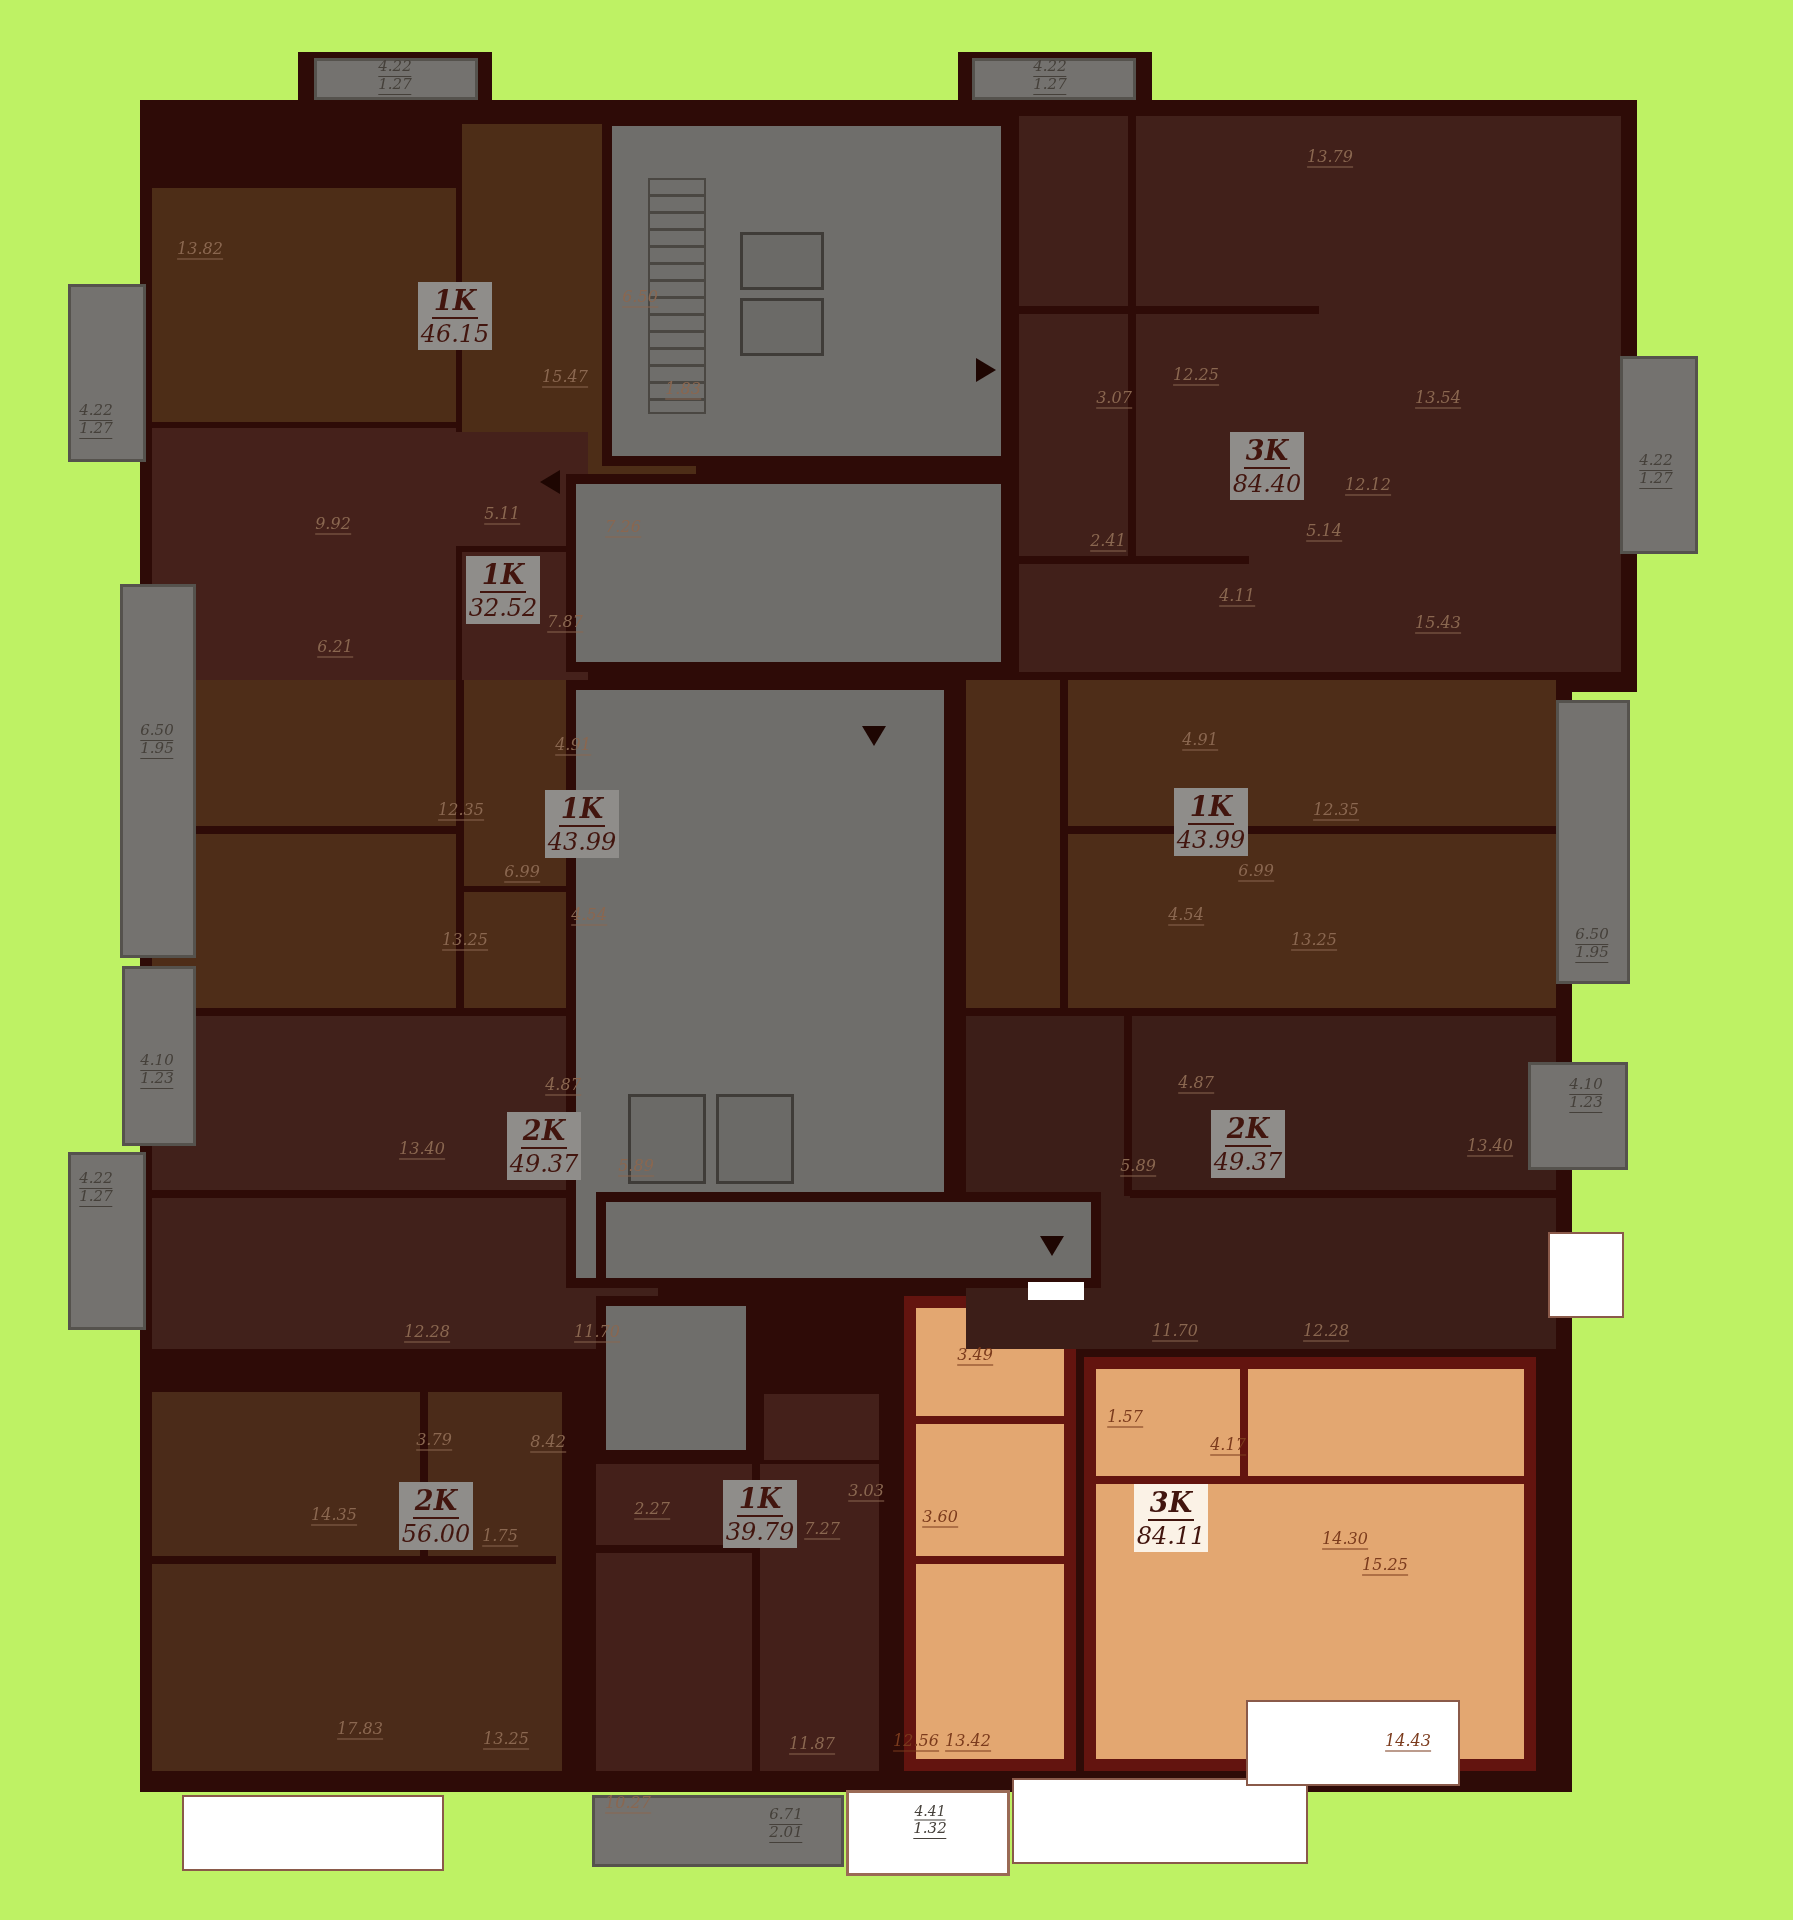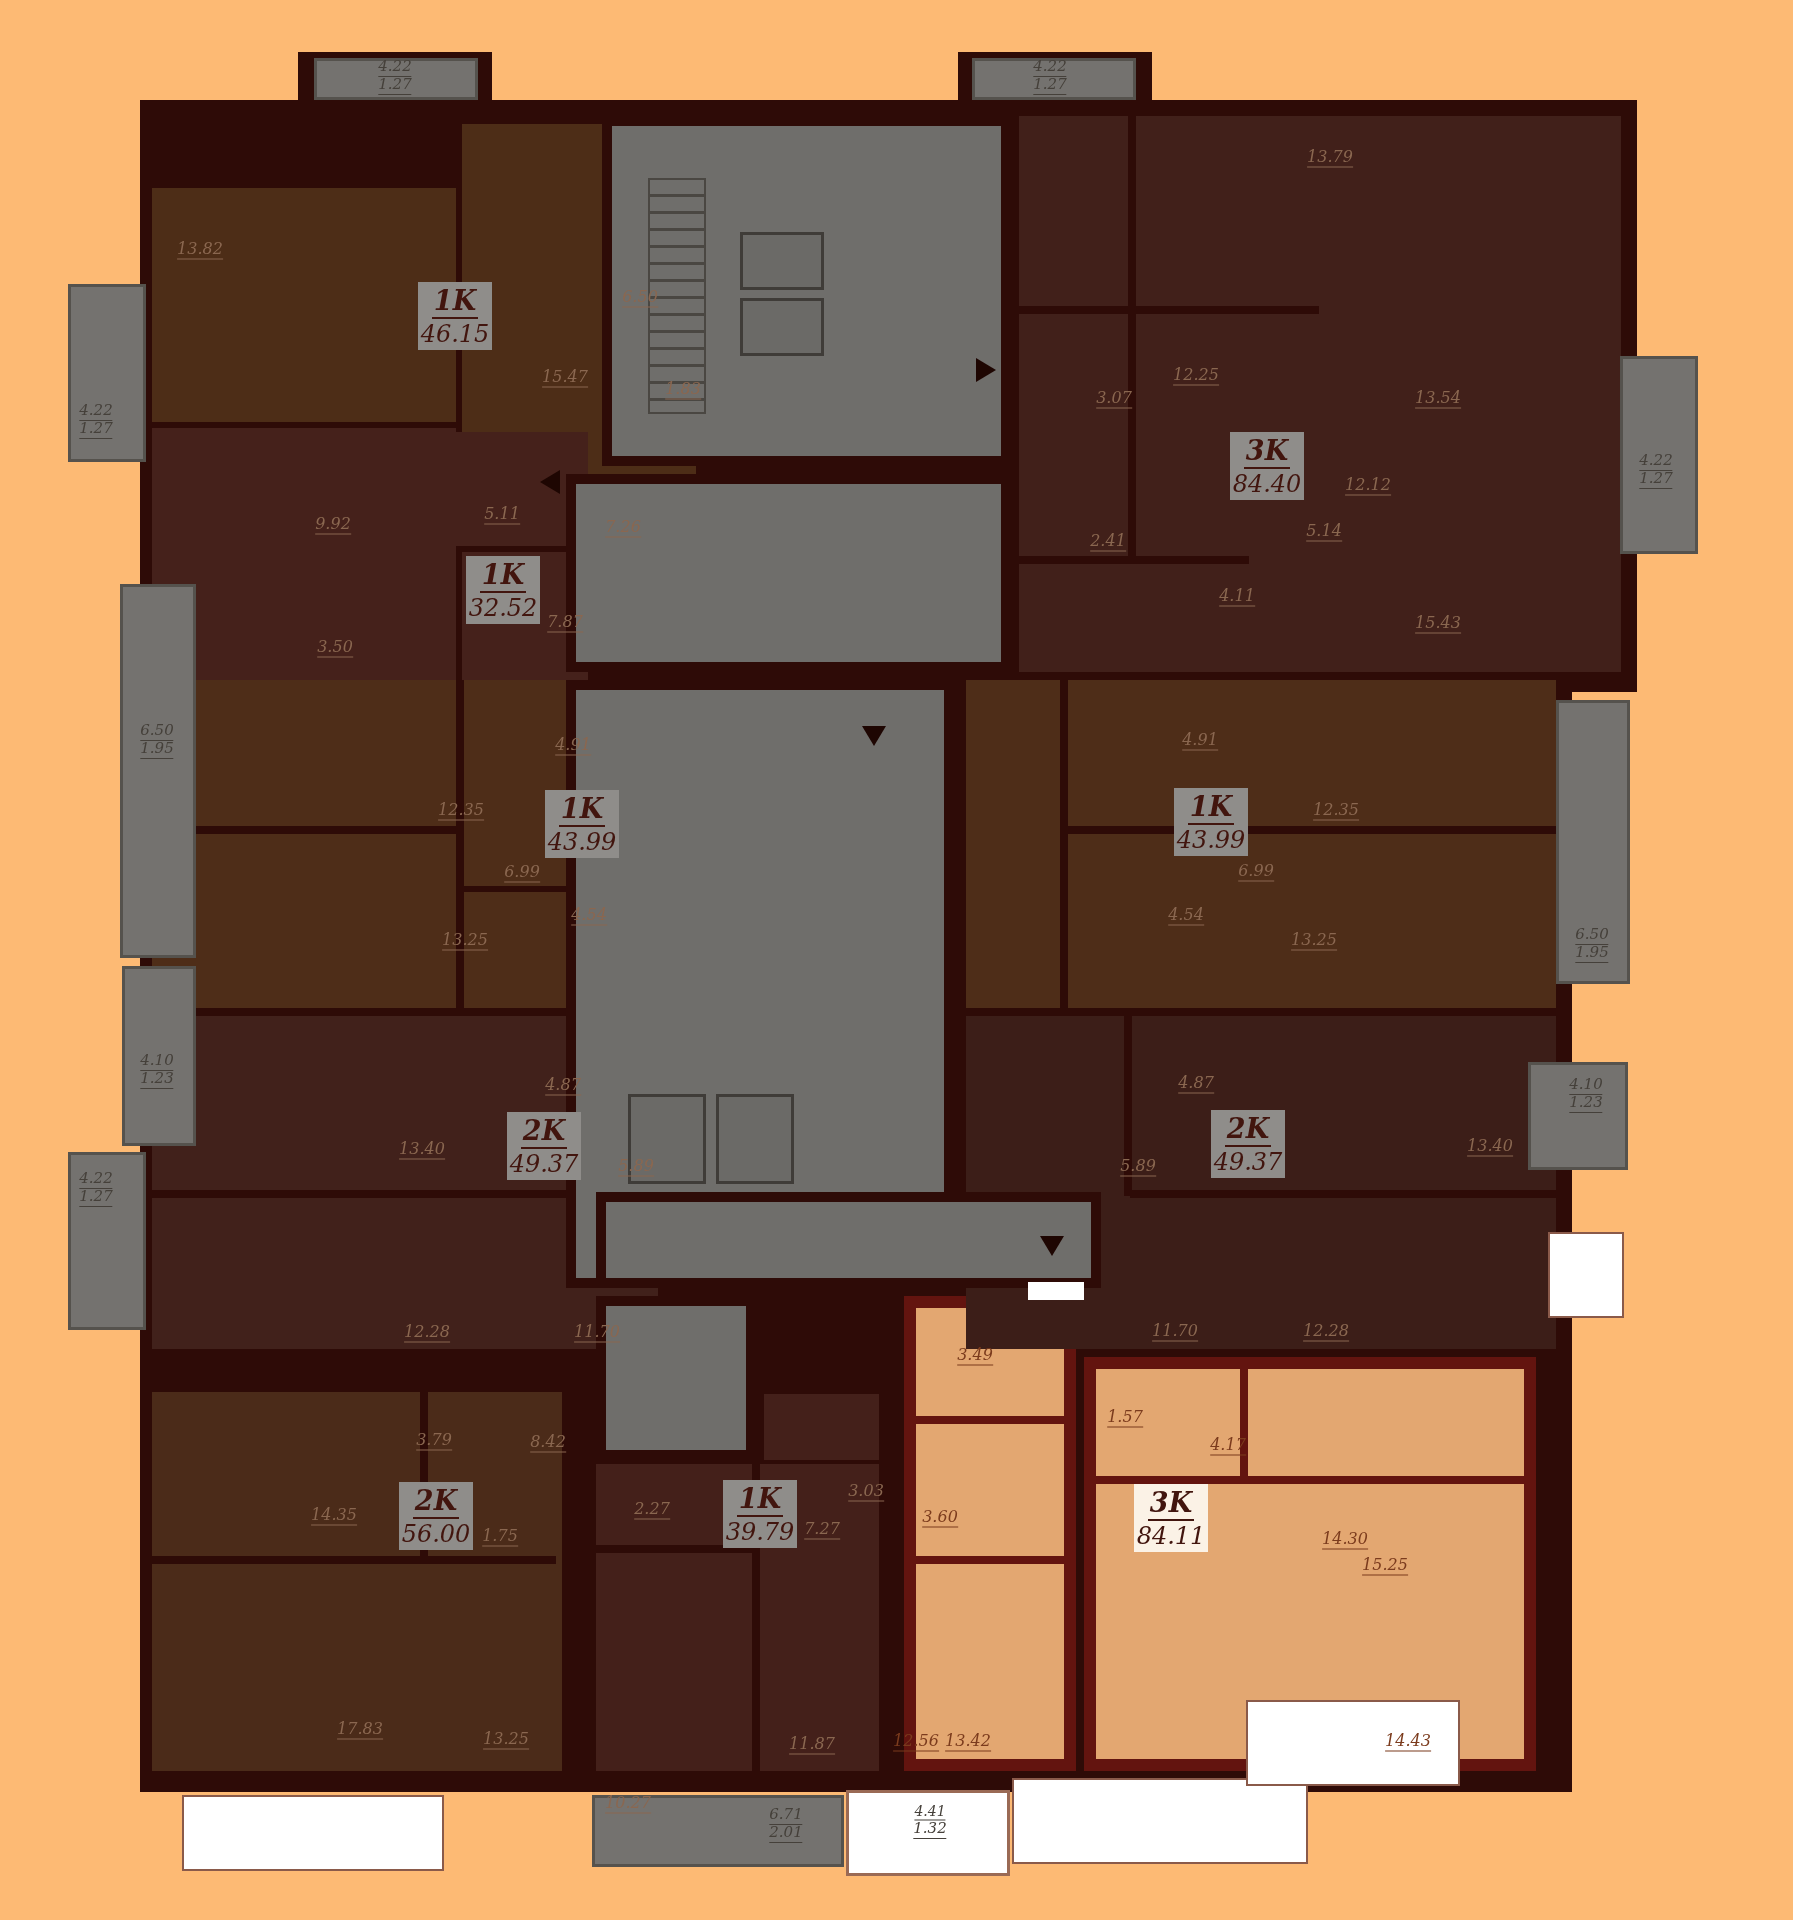--- a/index.html
+++ b/index.html
@@ -1,16 +1,16 @@
 <!DOCTYPE html>
 <html><head>
 <meta charset="utf-8">
 <style>
   html,body{margin:0;padding:0;background:#ffffff;}
-  #stage{position:relative;width:1793px;height:1920px;background:#fdba74;overflow:hidden;
+  #stage{position:relative;width:1793px;height:1920px;background:#bef264;overflow:hidden;
          font-family:"DejaVu Serif","Liberation Serif",serif;}
   .wall-base{background:#2e0b07;}
   .apt{position:absolute;}
   .apt.selected{border:12px solid #63140f;box-sizing:border-box;}
   .core{position:absolute;background:#6f6e6b;border:10px solid #2e0b07;box-sizing:border-box;}
   .stairs{position:absolute;background:repeating-linear-gradient(to bottom,#6f6e6b 0 14px,#4a4742 14px 17px);
           border:2px solid #4a4742;box-sizing:border-box;}
   .lift{position:absolute;background:#6b6a67;border:3px solid #3f3c38;box-sizing:border-box;}
   .innerwall{position:absolute;background:#2e0b07;}
   .selwall{position:absolute;background:#63140f;}
@@ -123,21 +123,21 @@
     <span class="dim" style="left: 200px; top: 250px; color: rgb(138, 103, 80);">13.82</span>
     <span class="dim" style="left: 565px; top: 378px; color: rgb(138, 103, 80);">15.47</span>
     <span class="dim" style="left: 640px; top: 298px; color: rgb(138, 103, 80);">6.50</span>
     <span class="dim" style="left: 683px; top: 390px; color: rgb(138, 103, 80);">1.83</span>
     <span class="dim" style="left: 623px; top: 528px; color: rgb(138, 103, 80);">7.26</span>
     <div class="unit-label" style="left: 418px; top: 282px; width: 74px; height: 68px; position: absolute; background: rgb(143, 141, 138); color: rgb(66, 21, 14);">
       <span class="unit-type">1K</span>
       <span class="unit-area">46.15</span>
     </div>
     <span class="dim" style="left: 333px; top: 525px; color: rgb(138, 103, 80);">9.92</span>
-    <span class="dim" style="left: 335px; top: 648px; color: rgb(138, 103, 80);">3.50</span>
+    <span class="dim" style="left: 335px; top: 648px; color: rgb(138, 103, 80);">6.21</span>
     <span class="dim" style="left: 502px; top: 515px; color: rgb(138, 103, 80);">5.11</span>
     <span class="dim" style="left: 565px; top: 623px; color: rgb(138, 103, 80);">7.87</span>
     <div class="unit-label" style="left: 466px; top: 556px; width: 74px; height: 68px; position: absolute; background: rgb(143, 141, 138); color: rgb(66, 21, 14);">
       <span class="unit-type">1K</span>
       <span class="unit-area">32.52</span>
     </div>
     <span class="dim" style="left: 461px; top: 811px; color: rgb(138, 103, 80);">12.35</span>
     <span class="dim" style="left: 465px; top: 941px; color: rgb(138, 103, 80);">13.25</span>
     <span class="dim" style="left: 573px; top: 746px; color: rgb(138, 103, 80);">4.91</span>
     <span class="dim" style="left: 522px; top: 873px; color: rgb(138, 103, 80);">6.99</span>

